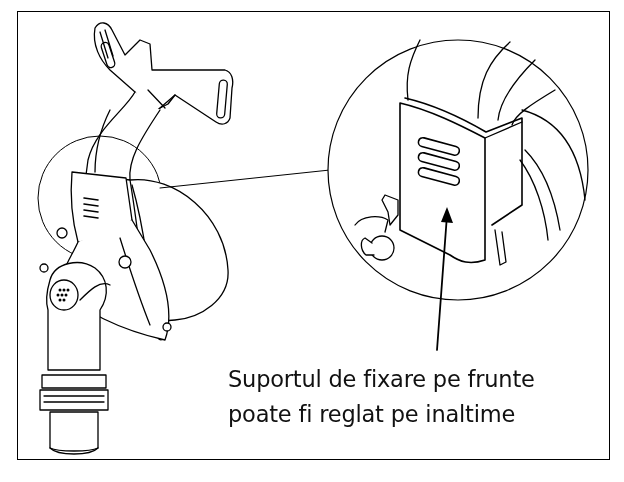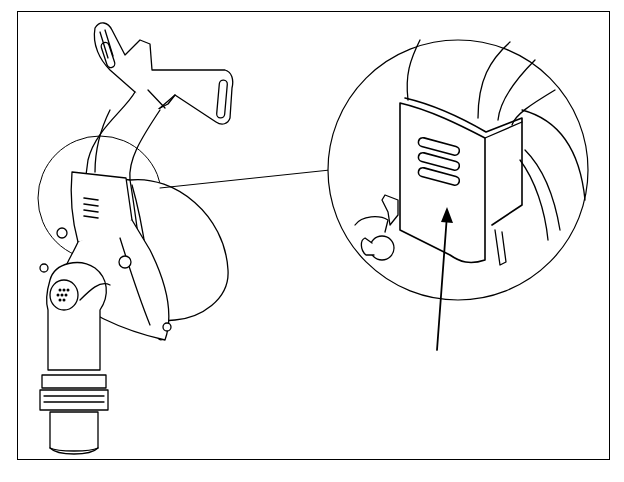--- a/index.html
+++ b/index.html
@@ -109,13 +109,15 @@
     <path d="M495,230 L500,265 L506,262 L502,232"></path>
   </g>
 
   <g>
     <line x1="437" y1="350" x2="447" y2="215" stroke-width="1.8"></line>
     <path d="M447,207 L441,222 L453,223 Z" fill="#000" stroke="none"></path>
   </g>
 </svg>
 
 <div class="caption">
+  <div>Suportul de fixare pe frunte</div>
+  <div>poate fi reglat pe inaltime</div>
 </div>
 
 </body></html>

